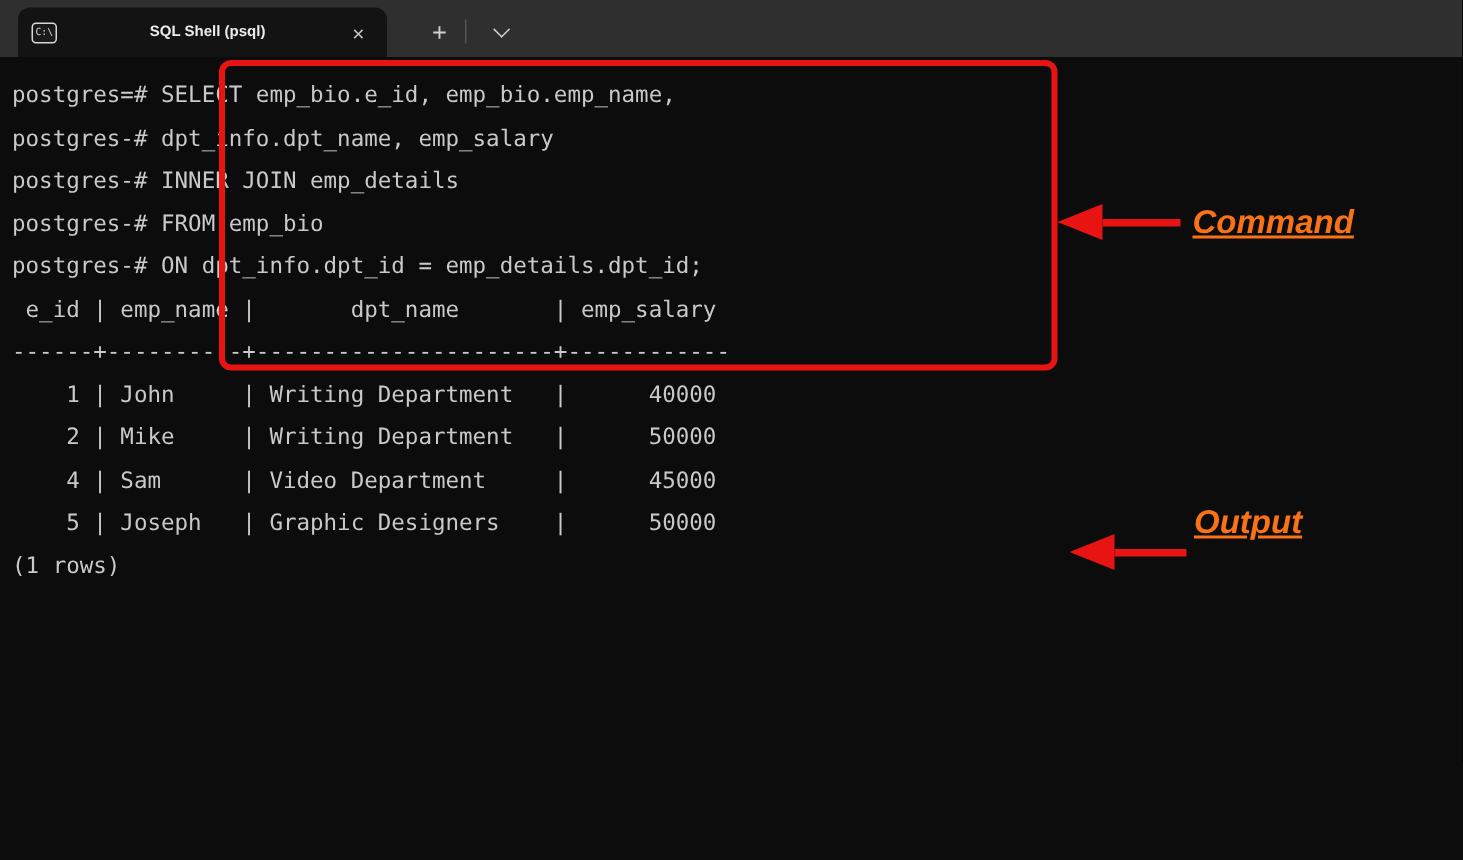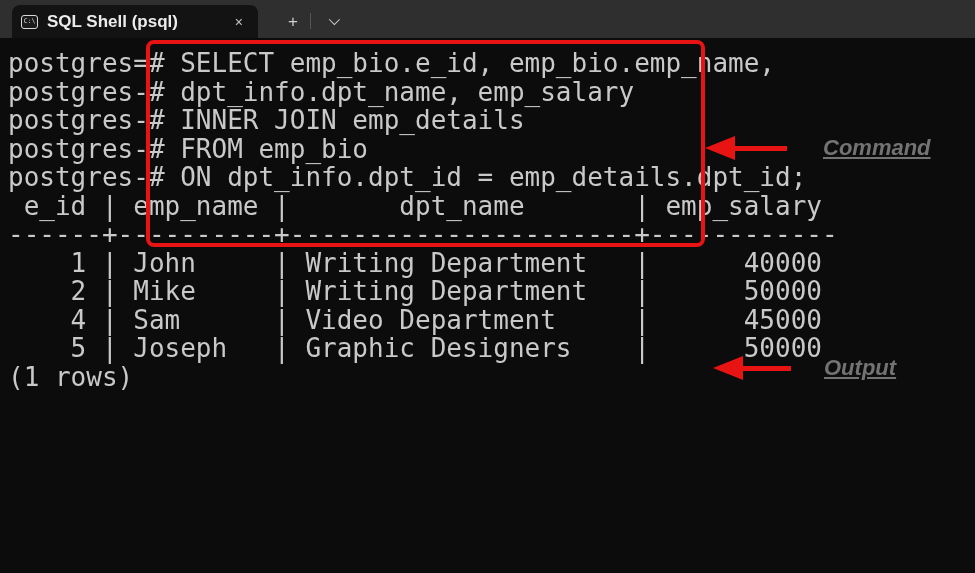--- a/index.html
+++ b/index.html
@@ -43,25 +43,26 @@
     font-size: 6.5px;
     font-family: "DejaVu Sans Mono", monospace;
     line-height: 11px;
     text-align: center;
     flex: 0 0 auto;
     overflow: hidden;
   }
   .tab-title {
     margin-left: 9px;
     color: #ececec;
-    font-size: 17px;
+    font-size: 10px;
     font-weight: bold;
     flex: 1 1 auto;
     white-space: nowrap;
     overflow: hidden;
+    text-align: center;
   }
   .tab-close {
     color: #c5c5c5;
     font-size: 14px;
     line-height: 14px;
     padding: 2px 5px;
     border-radius: 3px;
     cursor: pointer;
   }
   .newtab-btn {
@@ -92,21 +93,21 @@
     border-bottom: 1.6px solid #cfcfcf;
     transform: rotate(45deg) translateY(-2px);
   }
 
   
   .terminal {
     position: absolute;
     top: 38px; left: 0; right: 0; bottom: 0;
     padding: 11px 0 0 8px;
     color: #c9c9c9;
-    font-size: 26px;
+    font-size: 15px;
     line-height: 28.5px;
   }
   .tline {
     height: 28.5px;
     white-space: pre;
   }
   .cursor {
     display: inline-block;
     width: 3px;
     height: 24px;
@@ -141,31 +142,30 @@
     height: 5px;
     background: #e81313;
   }
   .arrow-command { left: 705px; top: 136px; }
   .arrow-command .tail { width: 52px; }
   .arrow-output  { left: 713px; top: 356px; }
   .arrow-output  .tail { width: 48px; }
 
   .anno-label {
     position: absolute;
-    color: #737373;
+    color: #f97316;
     font-family: "Liberation Sans", sans-serif;
     font-size: 22px;
     font-weight: bold;
     font-style: italic;
     text-decoration: underline;
     line-height: 24px;
-    margin-left: 28px;
   }
   .label-command { left: 795px; top: 136px; }
-  .label-output  { left: 796px; top: 356px; }
+  .label-output  { left: 796px; top: 336px; }
 </style>
 </head>
 <body>
 
 <div class="screen">
 
   <div class="titlebar">
     <div class="tab">
       <span class="tab-icon">C:\</span>
       <span class="tab-title">SQL Shell (psql)</span>

